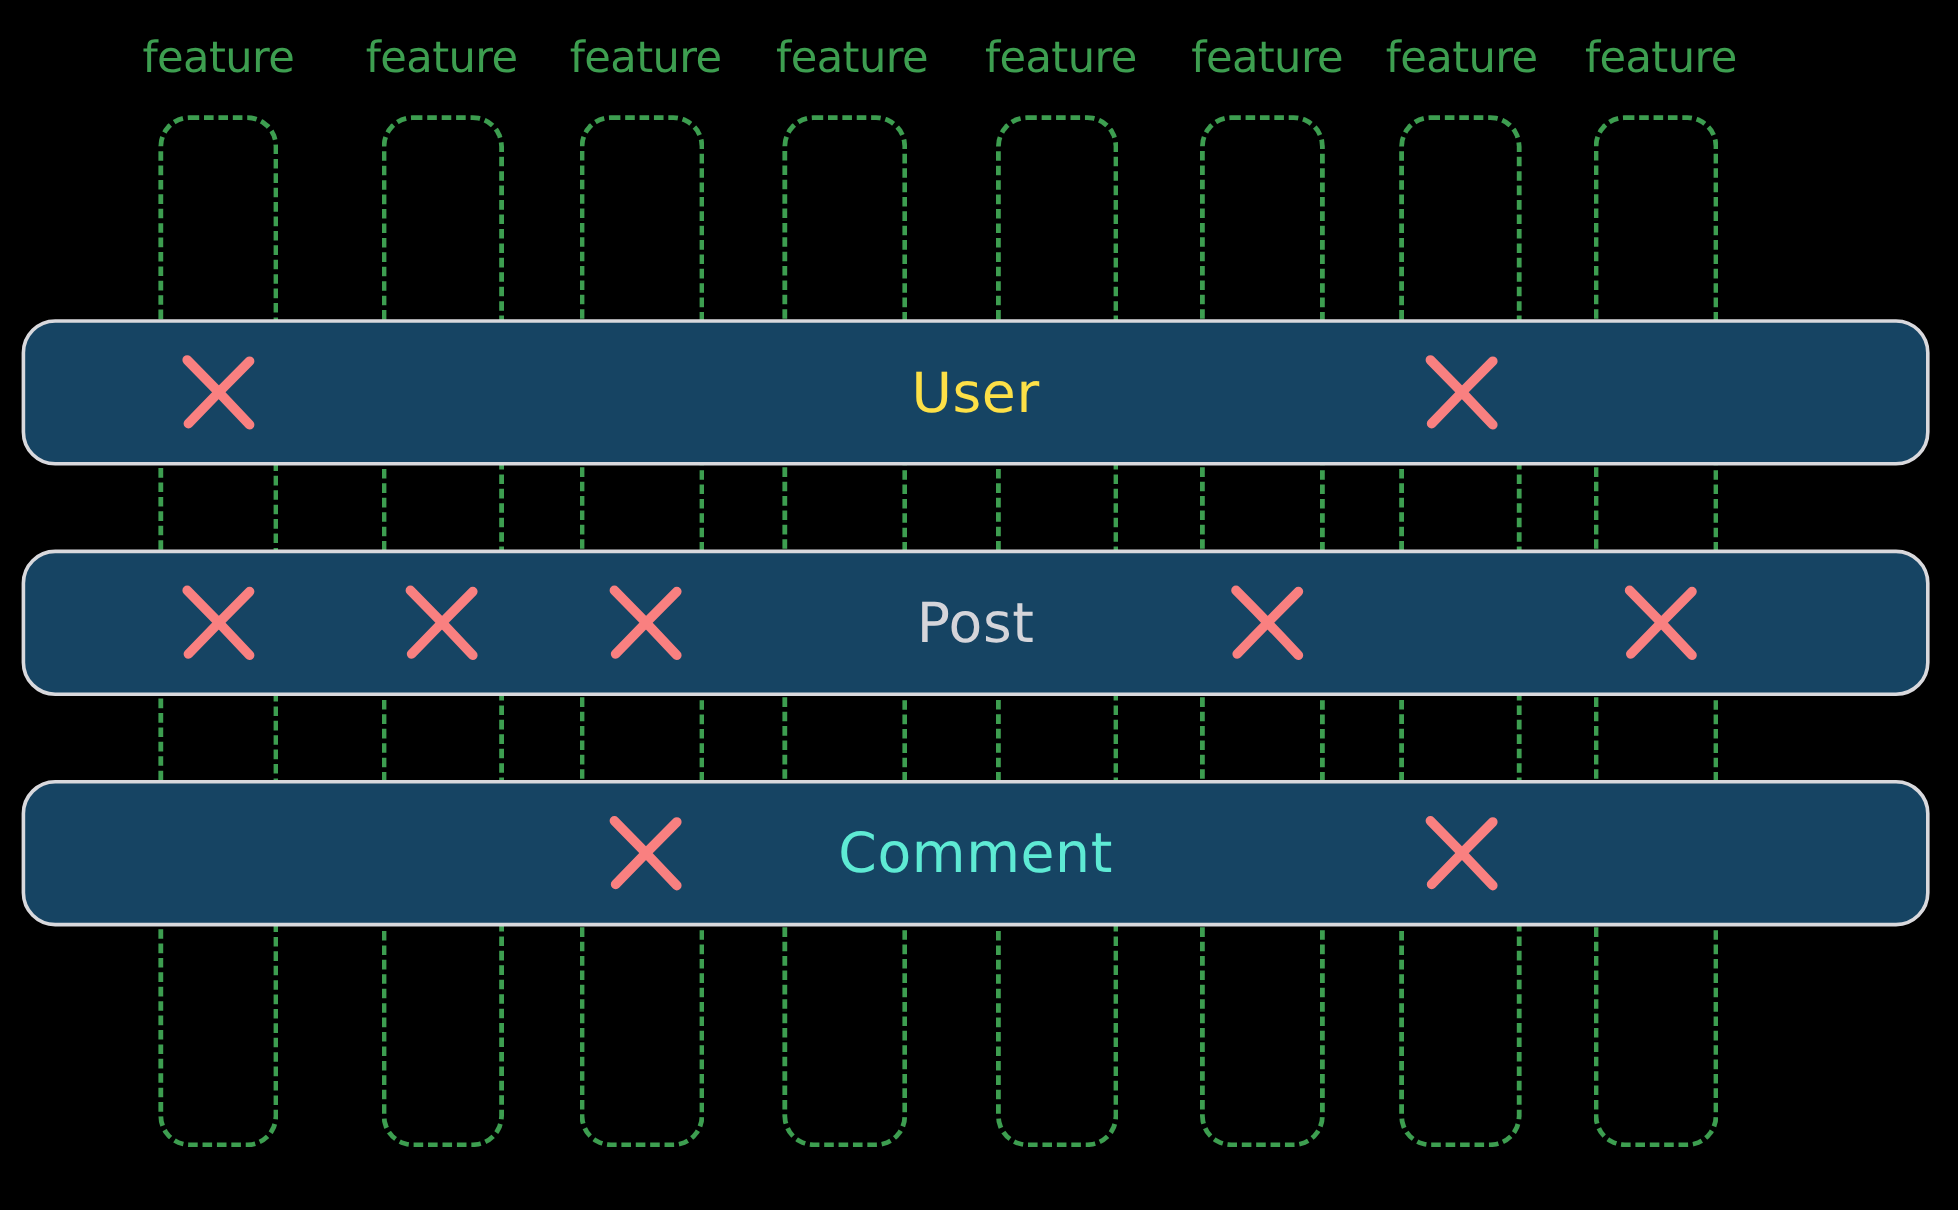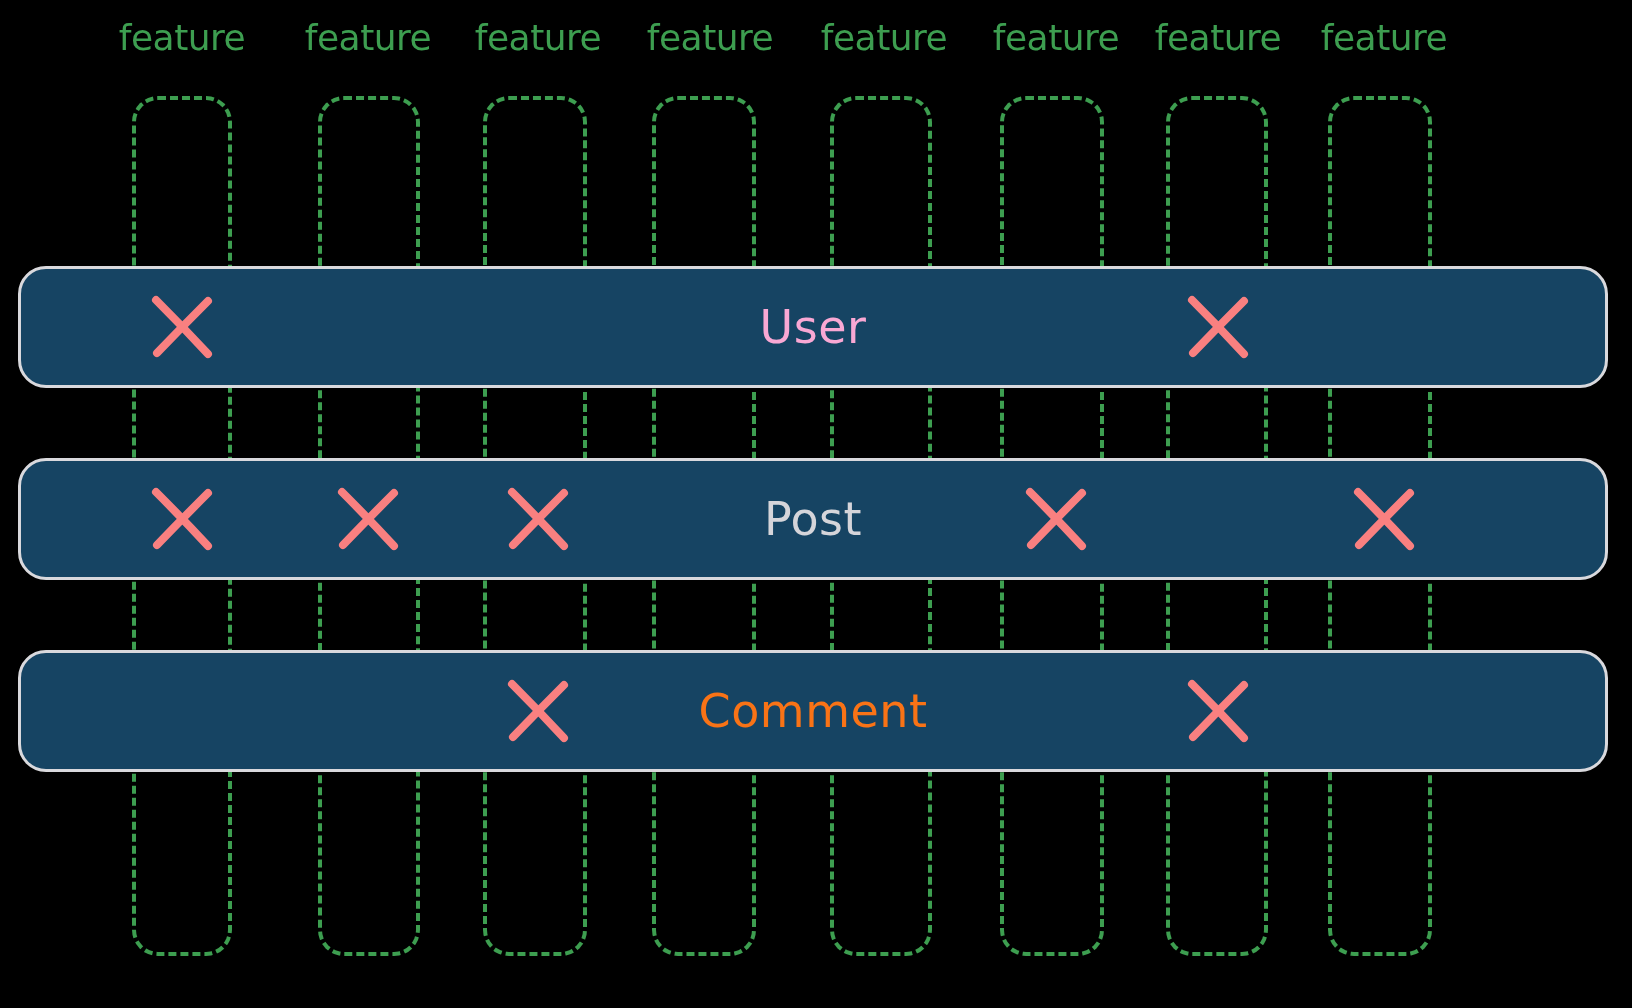--- a/index.html
+++ b/index.html
@@ -19,21 +19,21 @@
   #stage {
     position: relative;
     width: 1632px;
     height: 1008px;
     background: #000000;
   }
 
   
   .col-label {
     position: absolute;
-    top: 20px;
+    top: 31px;
     color: #3d9e50;
     font-family: "DejaVu Sans", sans-serif;
     font-size: 36px;
     font-weight: 400;
     letter-spacing: -0.5px;
     white-space: nowrap;
     text-align: right;
     transform: translateX(-50%);
     line-height: 1;
   }
@@ -115,21 +115,21 @@
       <div class="col-box" style="left: 318px; width: 102px; top: 96px; height: 860px; border-color: rgb(61, 158, 80); border-radius: 26px;"></div>
       <div class="col-box" style="left: 483px; width: 104px; top: 96px; height: 860px; border-color: rgb(61, 158, 80); border-radius: 26px;"></div>
       <div class="col-box" style="left: 652px; width: 104px; top: 96px; height: 860px; border-color: rgb(61, 158, 80); border-radius: 26px;"></div>
       <div class="col-box" style="left: 830px; width: 102px; top: 96px; height: 860px; border-color: rgb(61, 158, 80); border-radius: 26px;"></div>
       <div class="col-box" style="left: 1000px; width: 104px; top: 96px; height: 860px; border-color: rgb(61, 158, 80); border-radius: 26px;"></div>
       <div class="col-box" style="left: 1166px; width: 102px; top: 96px; height: 860px; border-color: rgb(61, 158, 80); border-radius: 26px;"></div>
       <div class="col-box" style="left: 1328px; width: 104px; top: 96px; height: 860px; border-color: rgb(61, 158, 80); border-radius: 26px;"></div>
     </div>
   <div id="rows">
       <div class="row-bar" style="top: 266px; height: 122px; background: rgb(22, 68, 99); border-color: rgb(217, 217, 221);">
-        <div class="row-label" style="color: #f9a8d4;">User</div>
+        <div class="row-label" style="color: #fde047;">User</div>
       </div>
       <div class="x-mark" style="width: 68px; height: 68px; left: 182px; top: 327px;">
         <svg viewBox="0 0 68 68" xmlns="http://www.w3.org/2000/svg">
           <path d="M8 7 Q 34 33 60 61" style="stroke: rgb(249, 128, 128);"></path>
           <path class="ghost" d="M10 9 Q 30 28 40 40" style="stroke: rgb(249, 128, 128);"></path>
           <path d="M60 8 Q 34 34 9 60" style="stroke: rgb(249, 128, 128);"></path>
         </svg>
       </div>
       <div class="x-mark" style="width: 68px; height: 68px; left: 1218px; top: 327px;">
         <svg viewBox="0 0 68 68" xmlns="http://www.w3.org/2000/svg">
@@ -170,21 +170,21 @@
         </svg>
       </div>
       <div class="x-mark" style="width: 68px; height: 68px; left: 1384px; top: 519px;">
         <svg viewBox="0 0 68 68" xmlns="http://www.w3.org/2000/svg">
           <path d="M8 7 Q 34 33 60 61" style="stroke: rgb(249, 128, 128);"></path>
           <path class="ghost" d="M10 9 Q 30 28 40 40" style="stroke: rgb(249, 128, 128);"></path>
           <path d="M60 8 Q 34 34 9 60" style="stroke: rgb(249, 128, 128);"></path>
         </svg>
       </div>
       <div class="row-bar" style="top: 650px; height: 122px; background: rgb(22, 68, 99); border-color: rgb(217, 217, 221);">
-        <div class="row-label" style="color: #f97316;">Comment</div>
+        <div class="row-label" style="color: #5eead4;">Comment</div>
       </div>
       <div class="x-mark" style="width: 68px; height: 68px; left: 538px; top: 711px;">
         <svg viewBox="0 0 68 68" xmlns="http://www.w3.org/2000/svg">
           <path d="M8 7 Q 34 33 60 61" style="stroke: rgb(249, 128, 128);"></path>
           <path class="ghost" d="M10 9 Q 30 28 40 40" style="stroke: rgb(249, 128, 128);"></path>
           <path d="M60 8 Q 34 34 9 60" style="stroke: rgb(249, 128, 128);"></path>
         </svg>
       </div>
       <div class="x-mark" style="width: 68px; height: 68px; left: 1218px; top: 711px;">
         <svg viewBox="0 0 68 68" xmlns="http://www.w3.org/2000/svg">

